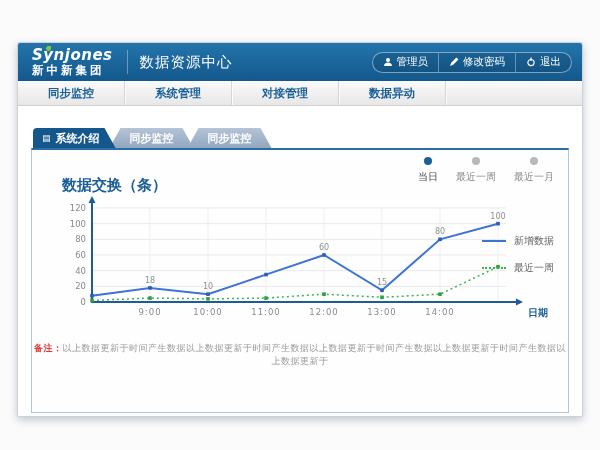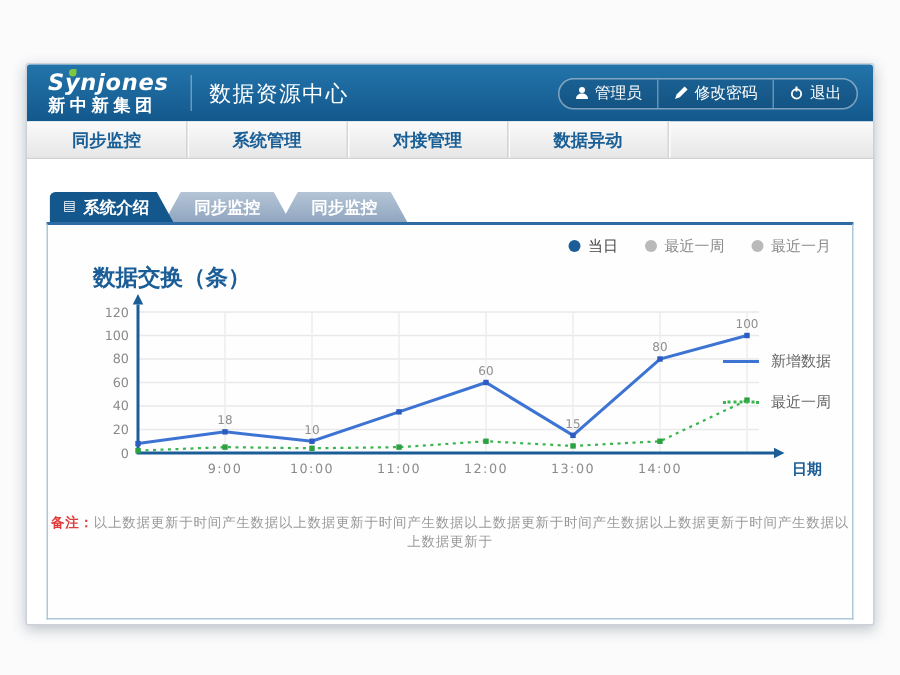--- a/index.html
+++ b/index.html
@@ -44,21 +44,21 @@
   .tab.inactive { background:linear-gradient(#b5c4d6,#90a7c0); padding:0 20px;
                   clip-path:polygon(11px 0,calc(100% - 11px) 0,100% 100%,0 100%);
                   margin-left:-6px; z-index:1; }
   .tab-ico { font-size:9px; line-height:1; }
 
   
   .panel { margin:0 13px; height:265px; background:#fefefe; position:relative;
            border:1px solid #abc7db; border-top:2px solid #2e6da4; }
 
   .ranges { position:absolute; top:7px; right:14px; display:flex; gap:18px; }
-  .range { display:flex; align-items:center; gap:5px; font-size:10px; cursor:pointer; }
+  .range { display:flex; align-items:center; gap:5px; font-size:10px; cursor:pointer;flex-direction:column; }
   .rdot { width:8px; height:8px; border-radius:50%; }
   .range.sel .rdot { background:#1b5e97; }
   .range.unsel .rdot { background:#b9b9b9; }
   .range.sel { color:#444; }
   .range.unsel { color:#8b8b8b; }
 
   .ylabel { position:absolute; left:30px; top:26px; color:#1b5e97; font-size:15px; font-weight:bold; }
   .chart-wrap { position:absolute; left:8px; top:46px; }
 
   .slegend { position:absolute; right:14px; top:84px; display:flex; flex-direction:column; gap:13px; }

